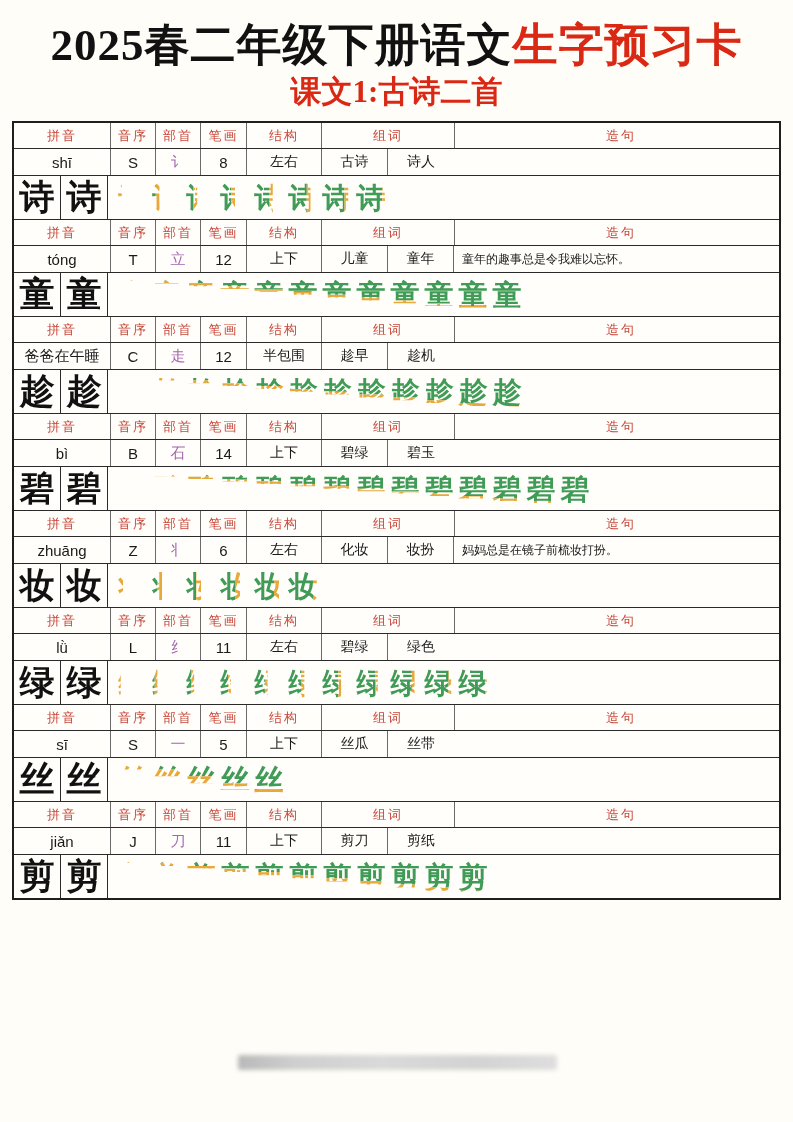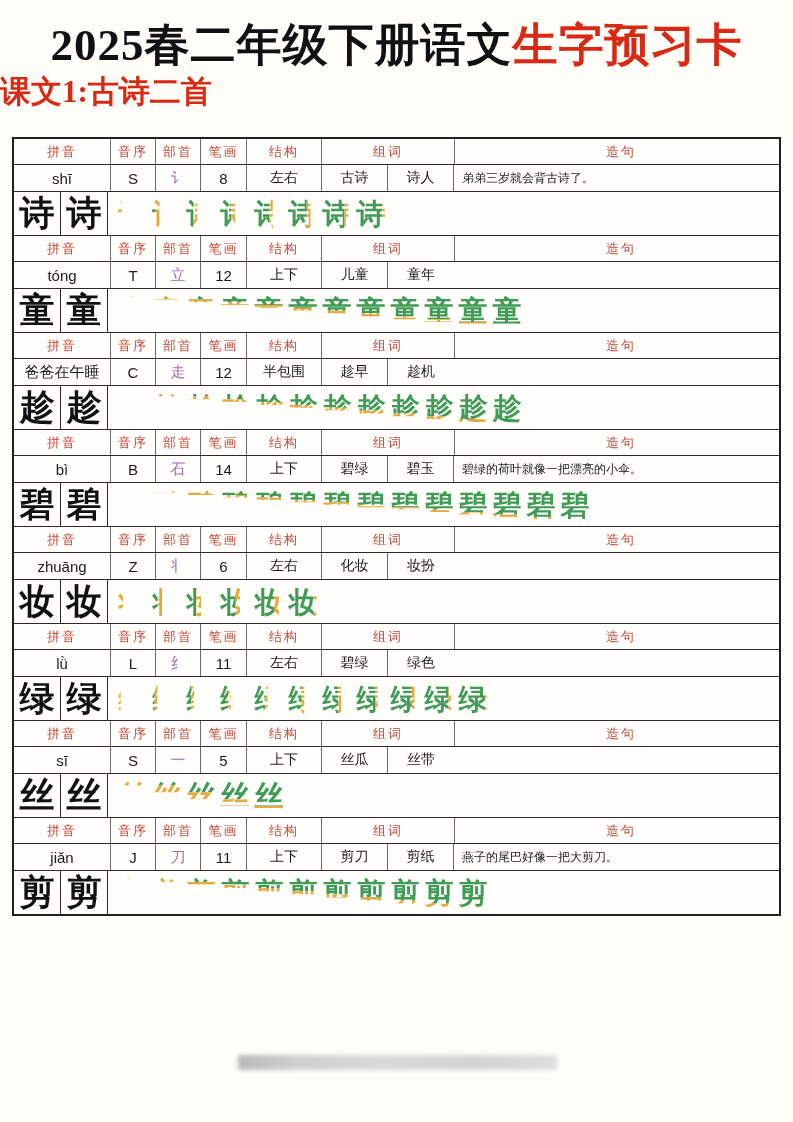--- a/index.html
+++ b/index.html
@@ -14,22 +14,22 @@
     text-align:center;
     margin:22px 0 0 0;
     font-size:45px;
     font-weight:900;
     letter-spacing:1px;
     line-height:1.05;
     color:#111;
   }
   .page-title .red-part{color:#d92914;}
   .lesson-subtitle{
-    text-align:left;
-    margin:2px 0 24px 0;
+    text-align:center;
+    margin:2px 0 8px 0;
     font-size:31px;
     font-weight:bold;
     color:#d92914;
   }
   .grid{
     margin:0 12px;
     border:2px solid #1f1f1f;
     background:#fffefb;
   }
   .row{display:flex;border-bottom:1px solid #2a2a2a;}
@@ -98,21 +98,20 @@
       <div class="cell hdr w-sent" style="justify-content:center;font-size:13px;">造句</div>
     </div>
     <div class="row data">
       <div class="cell w-pinyin pinyin-val">shī</div>
       <div class="cell w-alpha alpha-val">S</div>
       <div class="cell w-radical radical-val">讠</div>
       <div class="cell w-strokes strokes-val">8</div>
       <div class="cell w-struct">左右</div>
       <div class="cell w-word">古诗</div>
       <div class="cell w-word">诗人</div>
-      <div class="cell w-sent">弟弟三岁就会背古诗了。</div>
     </div>
     <div class="row chars">
       <div class="cell bigchar">诗</div>
       <div class="cell bigchar">诗</div>
       <div class="strokes-area">
           <span class="step">
             <span class="lay g" style="clip-path: inset(0px 100% 0px 0px);">诗</span>
             <span class="lay o" style="clip-path: inset(0px 87.5% 0px 0%);">诗</span>
           </span>
           <span class="step">
@@ -158,20 +157,21 @@
       <div class="cell hdr w-sent" style="justify-content:center;font-size:13px;">造句</div>
     </div>
     <div class="row data">
       <div class="cell w-pinyin pinyin-val">tóng</div>
       <div class="cell w-alpha alpha-val">T</div>
       <div class="cell w-radical radical-val">立</div>
       <div class="cell w-strokes strokes-val">12</div>
       <div class="cell w-struct">上下</div>
       <div class="cell w-word">儿童</div>
       <div class="cell w-word">童年</div>
+      <div class="cell w-sent">童年的趣事总是令我难以忘怀。</div>
     </div>
     <div class="row chars">
       <div class="cell bigchar">童</div>
       <div class="cell bigchar">童</div>
       <div class="strokes-area">
           <span class="step">
             <span class="lay g" style="clip-path: inset(0px 0px 100%);">童</span>
             <span class="lay o" style="clip-path: inset(0% 0px 91.6667%);">童</span>
           </span>
           <span class="step">
@@ -308,21 +308,20 @@
       <div class="cell hdr w-sent" style="justify-content:center;font-size:13px;">造句</div>
     </div>
     <div class="row data">
       <div class="cell w-pinyin pinyin-val">bì</div>
       <div class="cell w-alpha alpha-val">B</div>
       <div class="cell w-radical radical-val">石</div>
       <div class="cell w-strokes strokes-val">14</div>
       <div class="cell w-struct">上下</div>
       <div class="cell w-word">碧绿</div>
       <div class="cell w-word">碧玉</div>
-      <div class="cell w-sent">碧绿的荷叶就像一把漂亮的小伞。</div>
     </div>
     <div class="row chars">
       <div class="cell bigchar">碧</div>
       <div class="cell bigchar">碧</div>
       <div class="strokes-area">
           <span class="step">
             <span class="lay g" style="clip-path: inset(0px 0px 100%);">碧</span>
             <span class="lay o" style="clip-path: inset(0% 0px 92.8571%);">碧</span>
           </span>
           <span class="step">
@@ -392,20 +391,21 @@
       <div class="cell hdr w-sent" style="justify-content:center;font-size:13px;">造句</div>
     </div>
     <div class="row data">
       <div class="cell w-pinyin pinyin-val">zhuāng</div>
       <div class="cell w-alpha alpha-val">Z</div>
       <div class="cell w-radical radical-val">丬</div>
       <div class="cell w-strokes strokes-val">6</div>
       <div class="cell w-struct">左右</div>
       <div class="cell w-word">化妆</div>
       <div class="cell w-word">妆扮</div>
+      <div class="cell w-sent">妈妈总是在镜子前梳妆打扮。</div>
     </div>
     <div class="row chars">
       <div class="cell bigchar">妆</div>
       <div class="cell bigchar">妆</div>
       <div class="strokes-area">
           <span class="step">
             <span class="lay g" style="clip-path: inset(0px 100% 0px 0px);">妆</span>
             <span class="lay o" style="clip-path: inset(0px 83.3333% 0px 0%);">妆</span>
           </span>
           <span class="step">
@@ -561,21 +561,20 @@
       <div class="cell hdr w-sent" style="justify-content:center;font-size:13px;">造句</div>
     </div>
     <div class="row data">
       <div class="cell w-pinyin pinyin-val">jiǎn</div>
       <div class="cell w-alpha alpha-val">J</div>
       <div class="cell w-radical radical-val">刀</div>
       <div class="cell w-strokes strokes-val">11</div>
       <div class="cell w-struct">上下</div>
       <div class="cell w-word">剪刀</div>
       <div class="cell w-word">剪纸</div>
-      <div class="cell w-sent">燕子的尾巴好像一把大剪刀。</div>
     </div>
     <div class="row chars">
       <div class="cell bigchar">剪</div>
       <div class="cell bigchar">剪</div>
       <div class="strokes-area">
           <span class="step">
             <span class="lay g" style="clip-path: inset(0px 0px 100%);">剪</span>
             <span class="lay o" style="clip-path: inset(0% 0px 90.9091%);">剪</span>
           </span>
           <span class="step">

